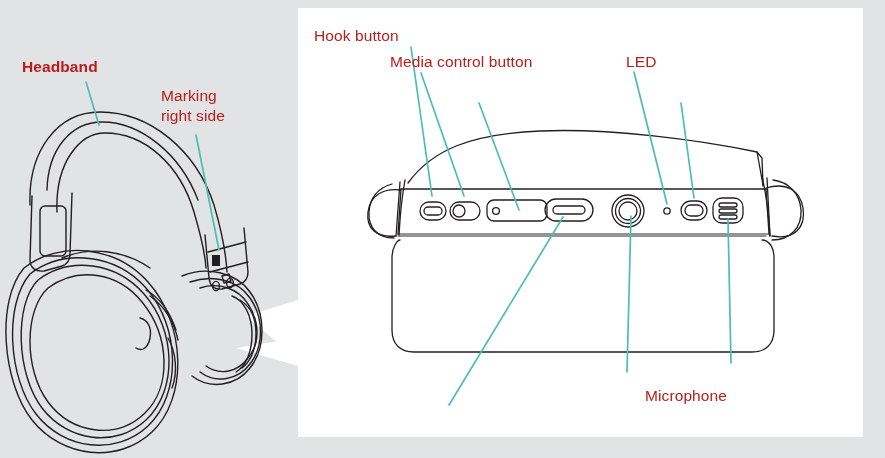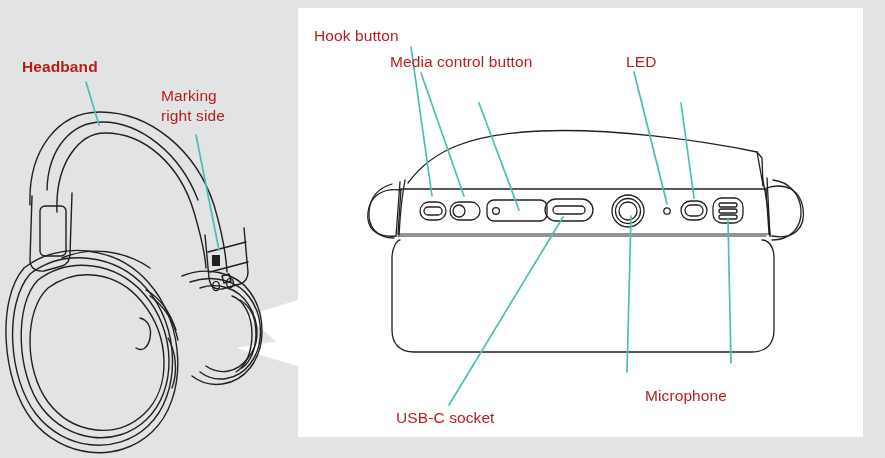--- a/index.html
+++ b/index.html
@@ -204,18 +204,17 @@
   </div>
 
   <div class="lbl" style="left:314px; top:26px;">Hook button</div>
 
   <div class="lbl" style="left:390px; top:52px;">Media control button</div>
 
 
   <div class="lbl" style="left:617px; top:52px;margin-left:9px;">LED</div>
 
 
-  <div class="lbl" style="left:396px; top:408px;">USB-C socket</div>
 
 
   <div class="lbl" style="left:645px; top:367px;margin-top:19px;">Microphone</div>
 
 </div>
 
 </body></html>

